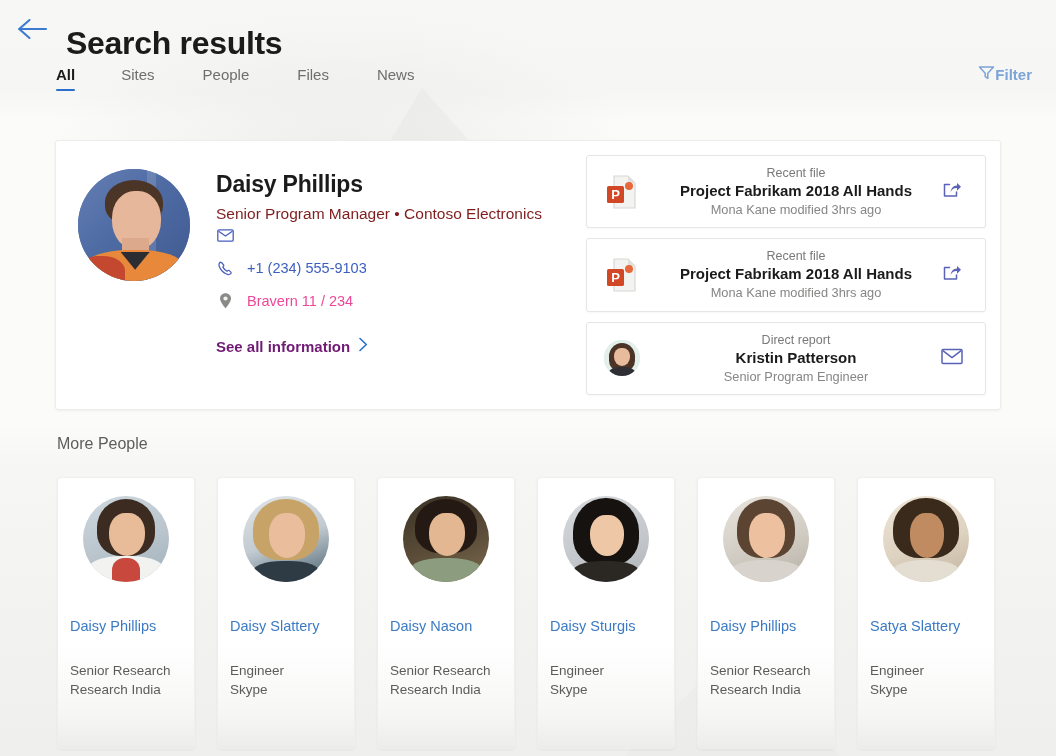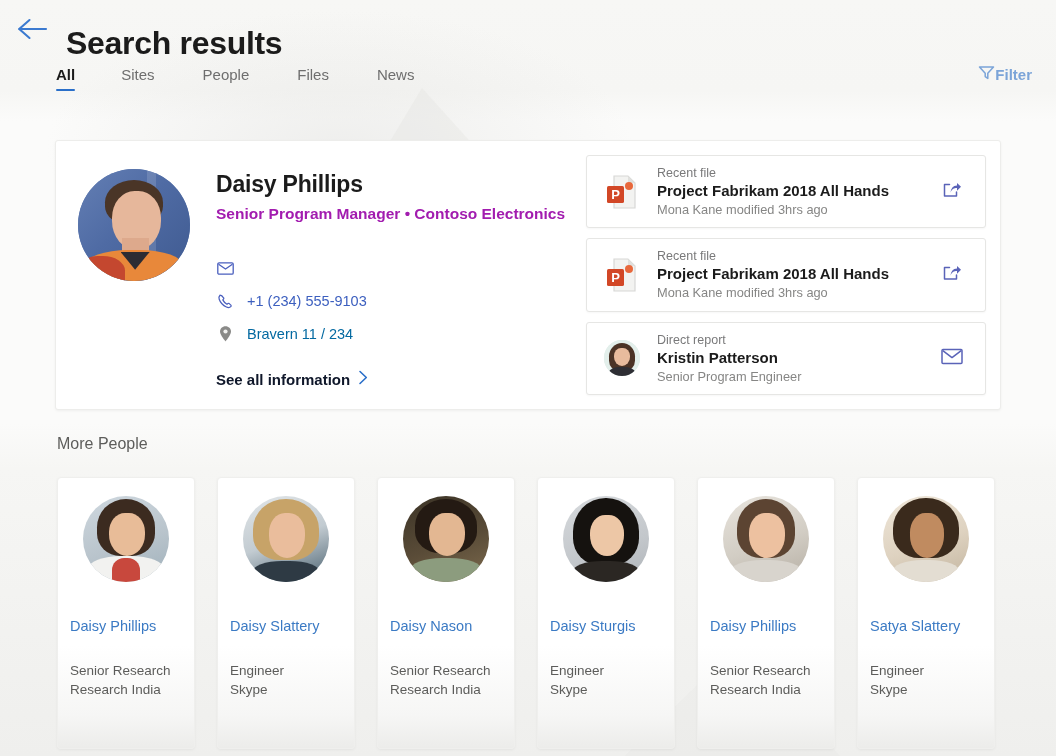--- a/index.html
+++ b/index.html
@@ -185,53 +185,52 @@
   }
   .profile-name {
     font-size: 23px;
     font-weight: bold;
     color: #1b1b1b;
     letter-spacing: -0.2px;
     margin-bottom: 7px;
   }
   .profile-subtitle {
     font-size: 15.5px;
-    color: #a21caf;
-    margin-bottom: 35px;
+    color: #7f1d1d;
+    margin-bottom: 2px;
     white-space: nowrap;
-    font-weight: bold;
   }
   .contact-row {
     display: flex;
     align-items: center;
     gap: 13px;
     margin-bottom: 13px;
     font-size: 14.5px;
     min-height: 20px;
   }
   .contact-row .ico {
     width: 18px; height: 18px;
     flex: 0 0 auto;
     display: flex; align-items: center; justify-content: center;
   }
   .contact-link {
     color: #3c5fbf;
     cursor: pointer;
     white-space: nowrap;
   }
   .contact-text {
-    color: #0369a1;
+    color: #ec4899;
     white-space: nowrap;
   }
   .see-all {
     margin-top: 26px;
     display: flex;
     align-items: center;
     gap: 8px;
-    color: #0f172a;
+    color: #701a75;
     font-size: 15px;
     font-weight: bold;
     cursor: pointer;
     width: fit-content;
     justify-content: flex-end;
   }
 
   
   .profile-right {
     flex: 1;
@@ -250,21 +249,21 @@
     padding: 0 16px 0 14px;
     box-shadow: 0 1px 2px rgba(0,0,0,0.035);
     cursor: pointer;
   }
   .tile-icon {
     width: 42px; height: 42px;
     flex: 0 0 auto;
     display: flex; align-items: center; justify-content: center;
     margin-right: 14px;
   }
-  .tile-body { flex: 1; min-width: 0; }
+  .tile-body { flex: 1; min-width: 0; text-align: center; }
   .tile-kicker {
     font-size: 12.5px;
     color: #79797a;
     margin-bottom: 2px;
   }
   .tile-title {
     font-size: 15px;
     font-weight: bold;
     color: #1b1b1b;
     margin-bottom: 3px;

